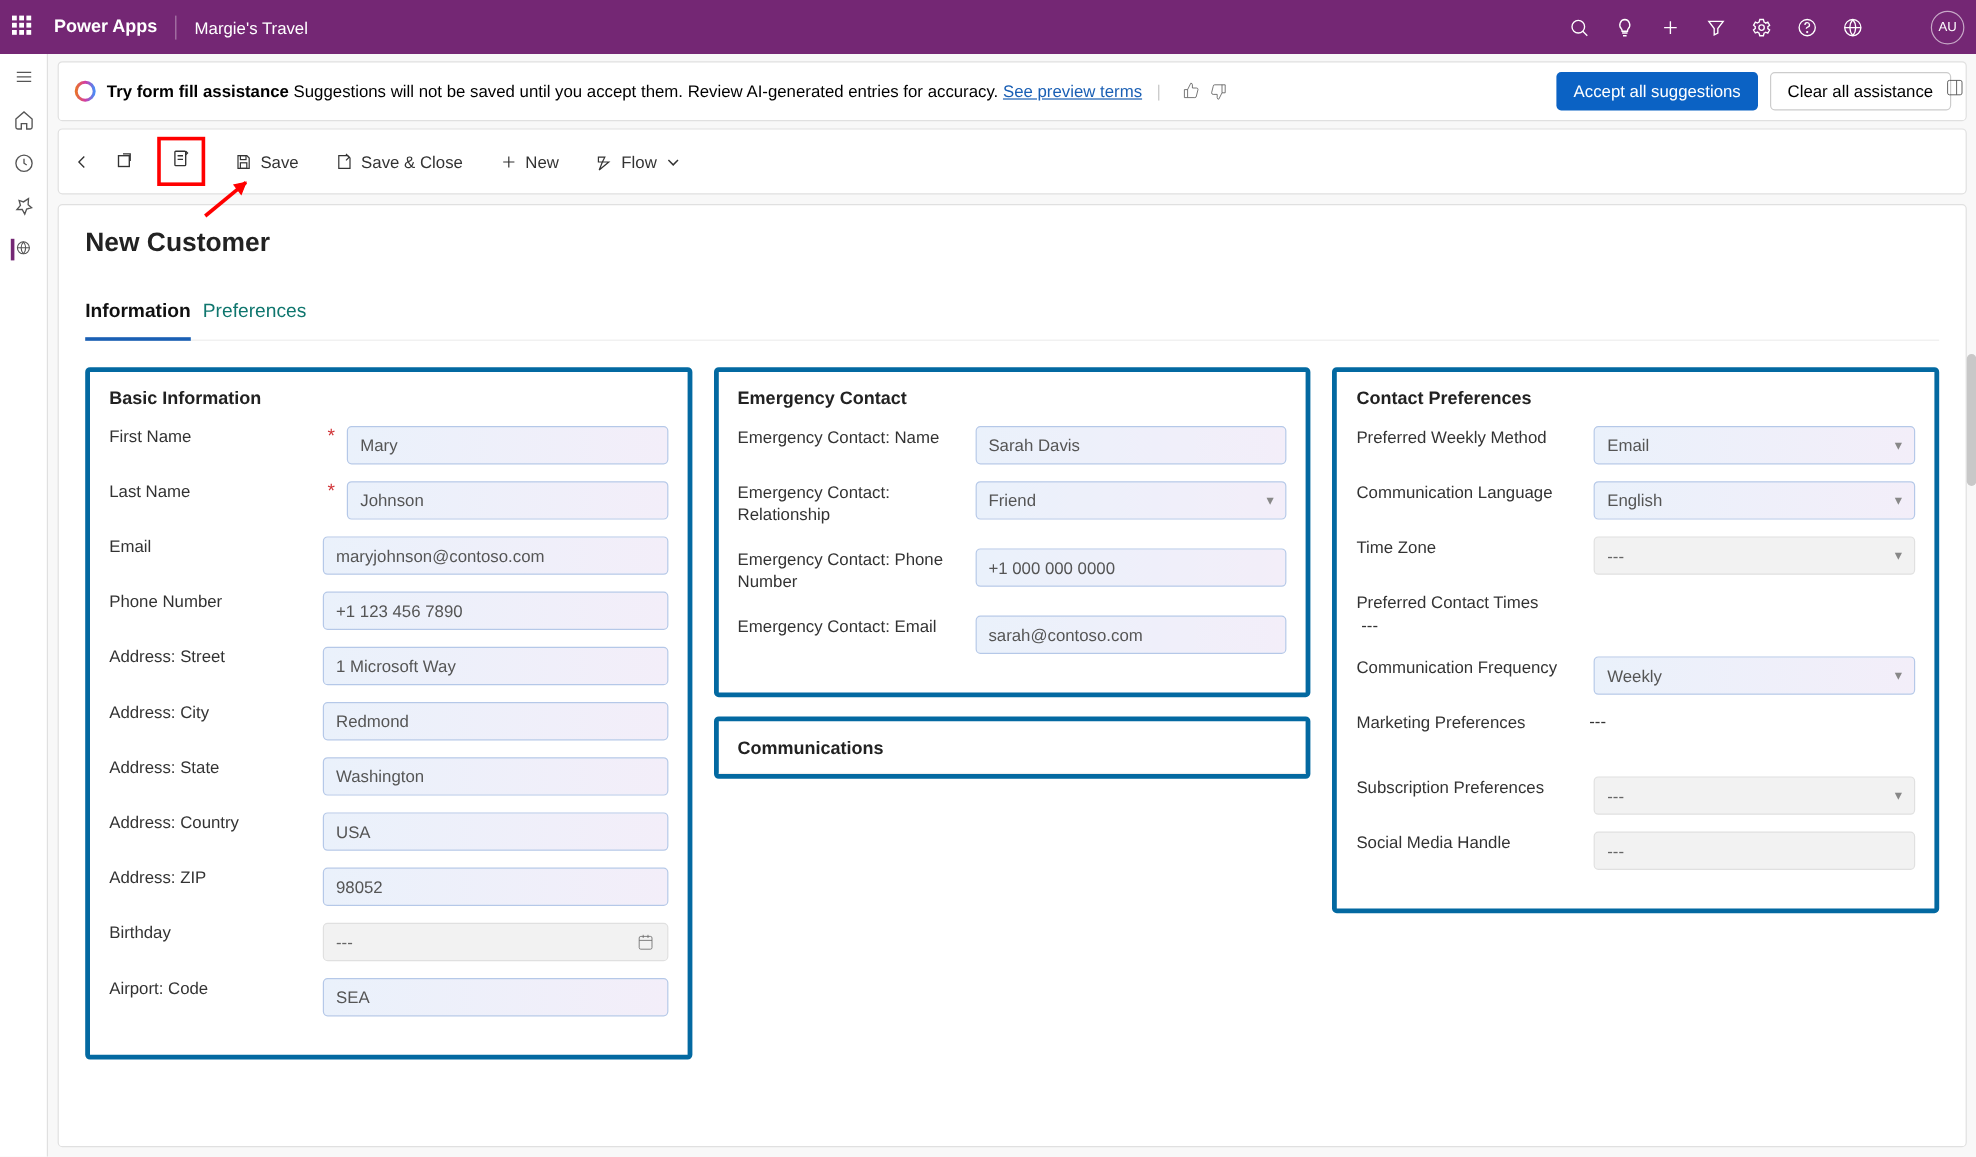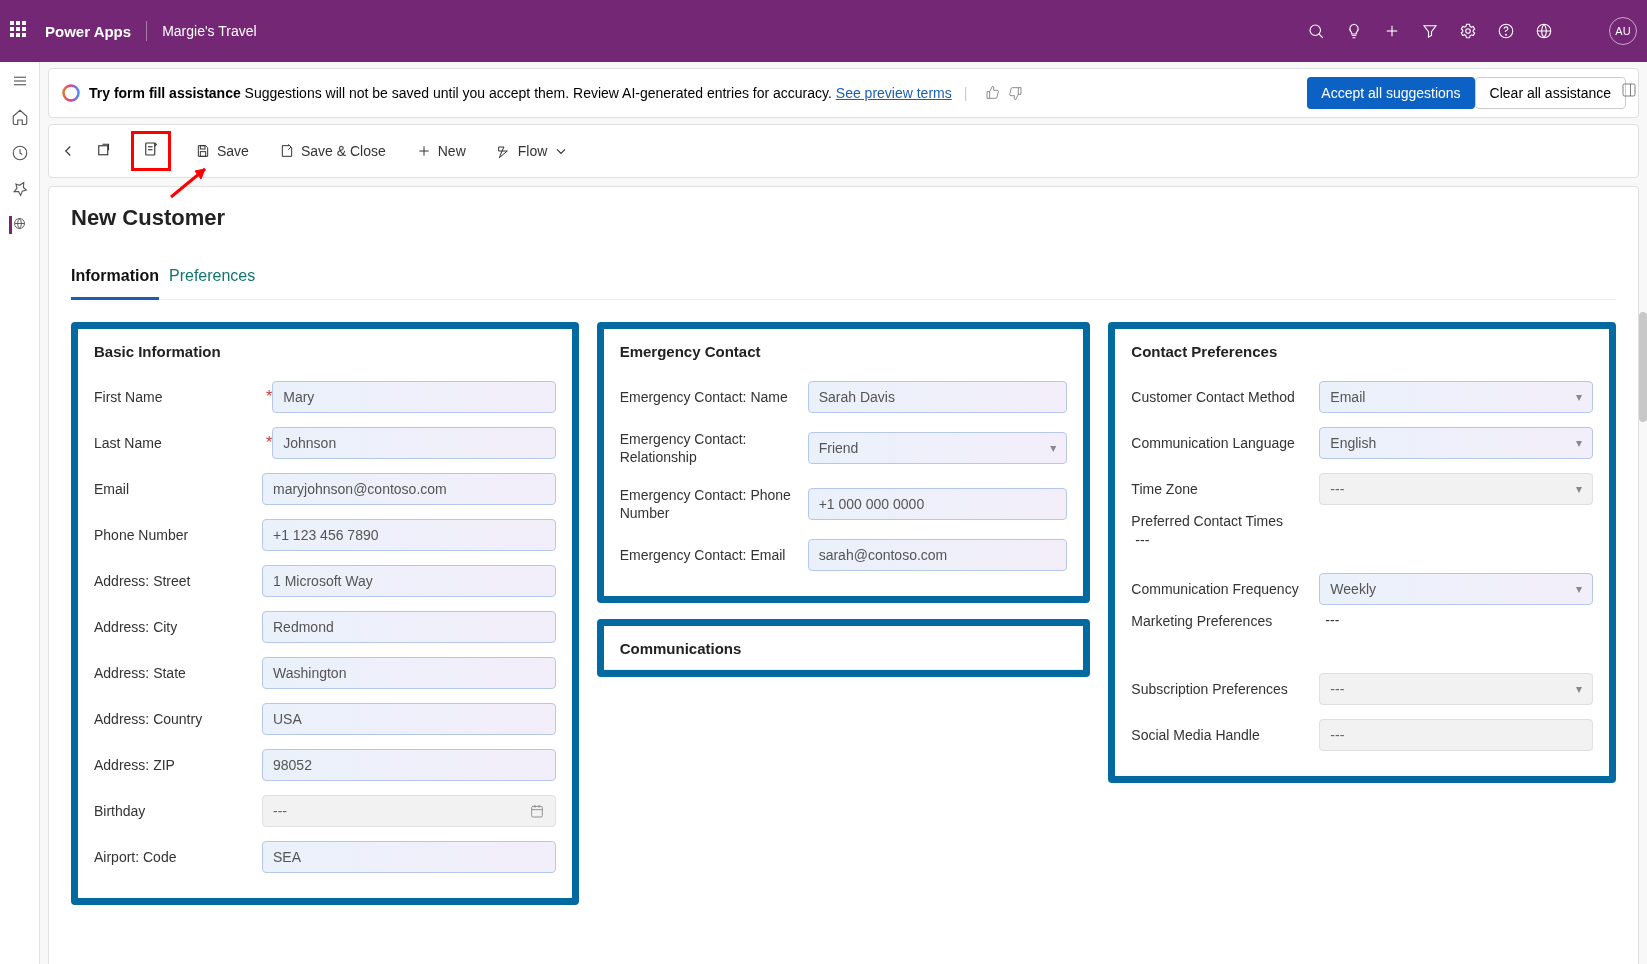--- a/index.html
+++ b/index.html
@@ -1,21 +1,21 @@
 <!DOCTYPE html>
 <html><head>
 <meta charset="utf-8">
 <style>
 * { box-sizing: border-box; margin: 0; padding: 0; font-family: 'Segoe UI', Tahoma, sans-serif; }
 body { background: #f5f5f5; overflow: hidden; }
 
 
 .top-header {
   background: #742774;
-  height: 62px;
+  height: 45px;
   display: flex;
   align-items: center;
   padding: 0 10px;
   color: white;
 }
 .waffle { width: 20px; height: 20px; display: grid; grid-template-columns: repeat(3,4px); grid-template-rows: repeat(3,4px); gap: 2px; margin-right: 15px; cursor:pointer;}
 .waffle div { background: white; width:4px; height:4px; }
 .app-title { font-weight: 600; font-size: 15px; }
 .divider-v { width:1px; height:20px; background: rgba(255,255,255,0.4); margin: 0 15px; }
 .env-name { font-size: 14px; }
@@ -37,21 +37,21 @@
 .suggest-bar {
   background:#fff; border:1px solid #e0e0e0; margin:6px 8px 0 8px; border-radius:4px;
   display:flex; align-items:center; padding:8px 12px; font-size:14px; gap:8px;
 }
 .copilot-badge { width:20px; height:20px; }
 .suggest-bar b { font-weight:600; }
 .suggest-link { color:#1a5fb4; text-decoration:underline; cursor:pointer;}
 .thumbs { display:flex; gap:6px; margin-left:6px;}
 .thumbs svg { width:16px; height:16px; stroke:#555; fill:none; cursor:pointer;}
 .sep-sm { color:#ccc; margin:0 4px;}
-.suggest-right { margin-left:auto; display:flex; }
+.suggest-right { margin-left:auto; display:flex; gap:10px;}
 .btn-primary { background:#0b62c4; color:white; border:none; padding:7px 14px; border-radius:4px; font-size:14px; cursor:pointer;}
 .btn-secondary { background:white; border:1px solid #ccc; padding:7px 14px; border-radius:4px; font-size:14px; cursor:pointer;}
 
 
 .cmd-bar { background:#fff; border:1px solid #e0e0e0; margin:6px 8px 0 8px; border-radius:4px; display:flex; align-items:center; padding:6px 10px; gap:18px; position:relative;}
 .cmd-btn { display:flex; align-items:center; gap:6px; font-size:14px; color:#333; cursor:pointer; padding:4px 6px;}
 .cmd-btn svg { width:16px; height:16px; stroke:#333; fill:none; stroke-width:1.5;}
 .cmd-icon-only { width:18px; height:18px; cursor:pointer;}
 .highlight-box { border:3px solid red; padding:6px 8px; }
 .arrow-annot { position:absolute; left:118px; top:40px; pointer-events:none;}
@@ -59,25 +59,25 @@
 
 
 .page-body { flex:1; overflow-y:auto; margin:8px; background:#fff; border:1px solid #e0e0e0; border-radius:4px; padding:18px 22px 30px 22px;}
 .page-title { font-size:22px; font-weight:600; margin-bottom:30px; color:#222;}
 .tabs { display:flex; gap:10px; border-bottom:1px solid #eee; margin-bottom:22px;}
 .tab { font-size:16px; padding:6px 0 14px 0; cursor:pointer; color:#0f766e; position:relative;}
 .tab.active { font-weight:600; color:#111;}
 .tab.active::after { content:''; position:absolute; bottom:-1px; left:0; right:0; height:3px; background:#1a5fb4;}
 
 .cols { display:flex; gap:18px; align-items:flex-start;}
-.card { border:7px solid #0369a1; border-radius:4px; flex:1; min-width:0; }
+.card { border:4px solid #0369a1; border-radius:4px; flex:1; min-width:0; }
 .card-header { font-weight:600; font-size:15px; padding:14px 16px 8px 16px; color:#222;}
 .card-body { padding:6px 16px 18px 16px;}
 
-.field-row { display:flex; align-items:center; min-height:46px; }
+.field-row { display:flex; min-height:46px; gap:10px;}
 .field-label { width:168px; font-size:14px; color:#333; flex-shrink:0;}
 .field-label.wide { width:188px; line-height:1.3;}
 .req { color:#d13438; margin-left:4px;}
 .field-input {
   flex:1; height:32px; border:1px solid #b5c8e8; border-radius:4px;
   background: linear-gradient(90deg, #eaf1fb 0%, #f3eef9 100%);
   padding:0 10px; font-size:14px; color:#555;
   display:flex; align-items:center; justify-content:space-between;
 }
 .field-input.grey { background:#f2f2f2; border:1px solid #e0e0e0; color:#666;}
@@ -373,21 +373,21 @@
 
           <div class="card">
             <div class="card-header" style="border-bottom:1px solid #eee; padding-bottom:12px;">Communications</div>
           </div>
         </div>
 
         <div class="card">
           <div class="card-header">Contact Preferences</div>
           <div class="card-body">
             <div class="field-row">
-                <div class="field-label wide">Customer Contact Method</div>
+                <div class="field-label wide">Preferred Weekly Method</div>
                 <div class="field-input">
                   <span>Email</span>
                   <span class="chev">▾</span>
                 </div>
               </div>
             <div class="field-row">
                 <div class="field-label wide">Communication Language</div>
                 <div class="field-input">
                   <span>English</span>
                   <span class="chev">▾</span>

